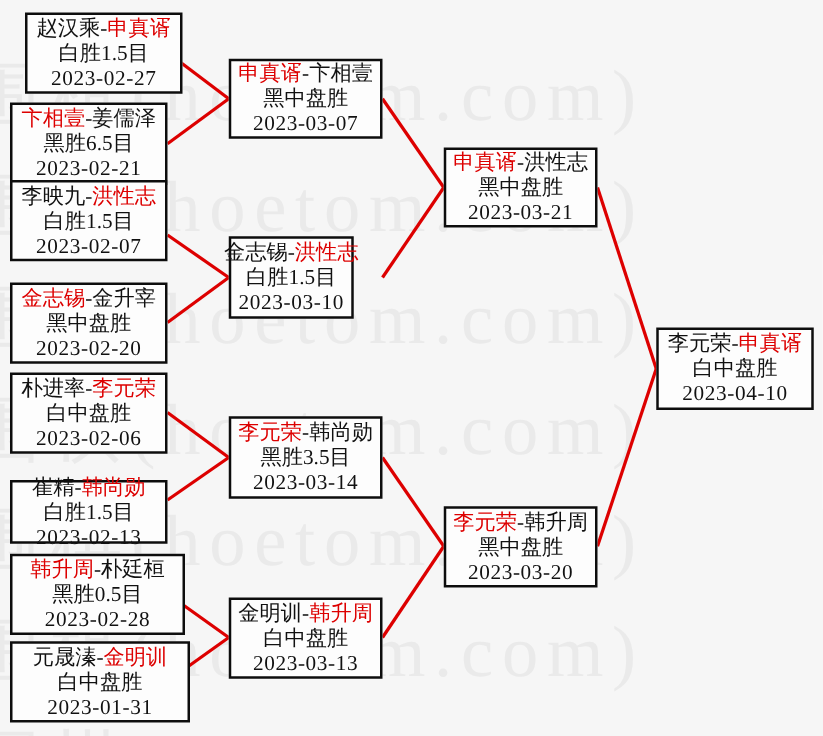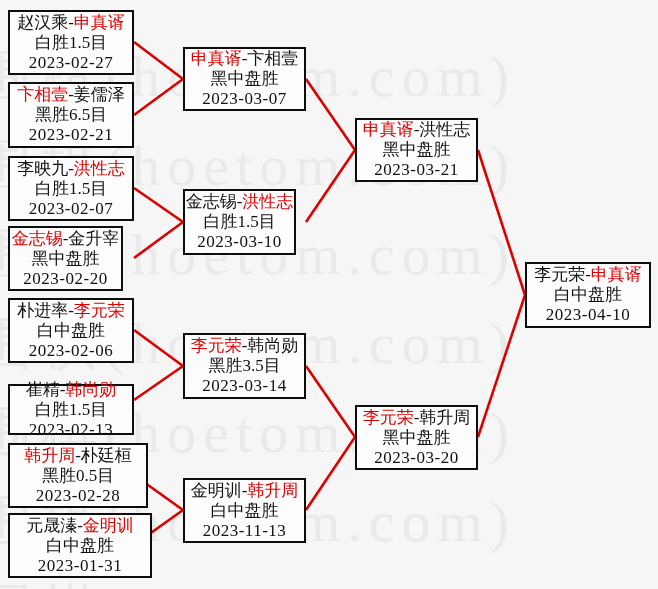--- a/index.html
+++ b/index.html
@@ -79,36 +79,36 @@
     <line x1="134" y1="475" x2="183" y2="510"></line>
     <line x1="134" y1="545" x2="183" y2="510"></line>
     <line x1="306" y1="79" x2="355" y2="150"></line>
     <line x1="306" y1="222" x2="355" y2="150"></line>
     <line x1="306" y1="366" x2="355" y2="437"></line>
     <line x1="306" y1="510" x2="355" y2="437"></line>
     <line x1="478" y1="150" x2="525" y2="295"></line>
     <line x1="478" y1="437" x2="525" y2="295"></line>
   </svg>
 
-  <div class="box" style="left:8px;top:10px;width:126px;height:65px">
+  <div class="box" style="left:20px;top:10px;width:126px;height:65px">
     <div><span>赵汉乘-</span><span class="red">申真谞</span><span></span></div>
     <div>白胜1.5目</div>
     <div class="date">2023-02-27</div>
   </div>
   <div class="box" style="left:8px;top:82px;width:126px;height:66px">
     <div><span></span><span class="red">卞相壹</span><span>-姜儒泽</span></div>
     <div>黑胜6.5目</div>
     <div class="date">2023-02-21</div>
   </div>
-  <div class="box" style="left:8px;top:156px;width:126px;height:65px">
+  <div class="box" style="left:8px;top:144px;width:126px;height:65px">
     <div><span>李映九-</span><span class="red">洪性志</span><span></span></div>
     <div>白胜1.5目</div>
     <div class="date">2023-02-07</div>
   </div>
-  <div class="box" style="left:8px;top:226px;width:115px;height:65px">
+  <div class="box" style="left:8px;top:226px;width:126px;height:65px">
     <div><span class="red">金志锡</span><span>-金升宰</span></div>
     <div>黑中盘胜</div>
     <div class="date">2023-02-20</div>
   </div>
   <div class="box" style="left:8px;top:298px;width:126px;height:65px">
     <div><span>朴进率-</span><span class="red">李元荣</span><span></span></div>
     <div>白中盘胜</div>
     <div class="date">2023-02-06</div>
   </div>
   <div class="box" style="left:8px;top:384px;width:126px;height:51px">
@@ -125,34 +125,34 @@
     <div><span>元晟溱-</span><span class="red">金明训</span><span></span></div>
     <div>白中盘胜</div>
     <div class="date">2023-01-31</div>
   </div>
 
   <div class="box" style="left:183px;top:47px;width:123px;height:64px">
     <div><span class="red">申真谞</span><span>-卞相壹</span></div>
     <div>黑中盘胜</div>
     <div class="date">2023-03-07</div>
   </div>
-  <div class="box" style="left:183px;top:189px;width:113px;height:66px">
+  <div class="box" style="left:183px;top:189px;width:100px;height:66px">
     <div><span>金志锡-</span><span class="red">洪性志</span></div>
     <div>白胜1.5目</div>
     <div class="date">2023-03-10</div>
   </div>
   <div class="box" style="left:183px;top:333px;width:123px;height:66px">
     <div><span class="red">李元荣</span><span>-韩尚勋</span></div>
     <div>黑胜3.5目</div>
     <div class="date">2023-03-14</div>
   </div>
   <div class="box" style="left:183px;top:478px;width:123px;height:65px">
     <div><span>金明训-</span><span class="red">韩升周</span></div>
     <div>白中盘胜</div>
-    <div class="date">2023-11-13</div>
+    <div class="date">2023-03-13</div>
   </div>
 
   <div class="box" style="left:355px;top:118px;width:123px;height:64px">
     <div><span class="red">申真谞</span><span>-洪性志</span></div>
     <div>黑中盘胜</div>
     <div class="date">2023-03-21</div>
   </div>
   <div class="box" style="left:355px;top:405px;width:123px;height:65px">
     <div><span class="red">李元荣</span><span>-韩升周</span></div>
     <div>黑中盘胜</div>

